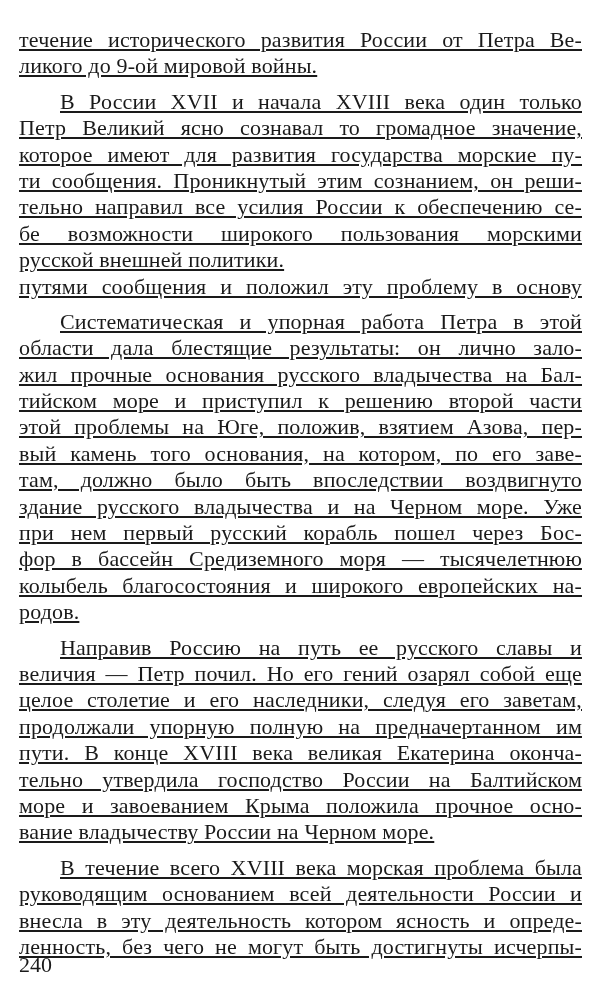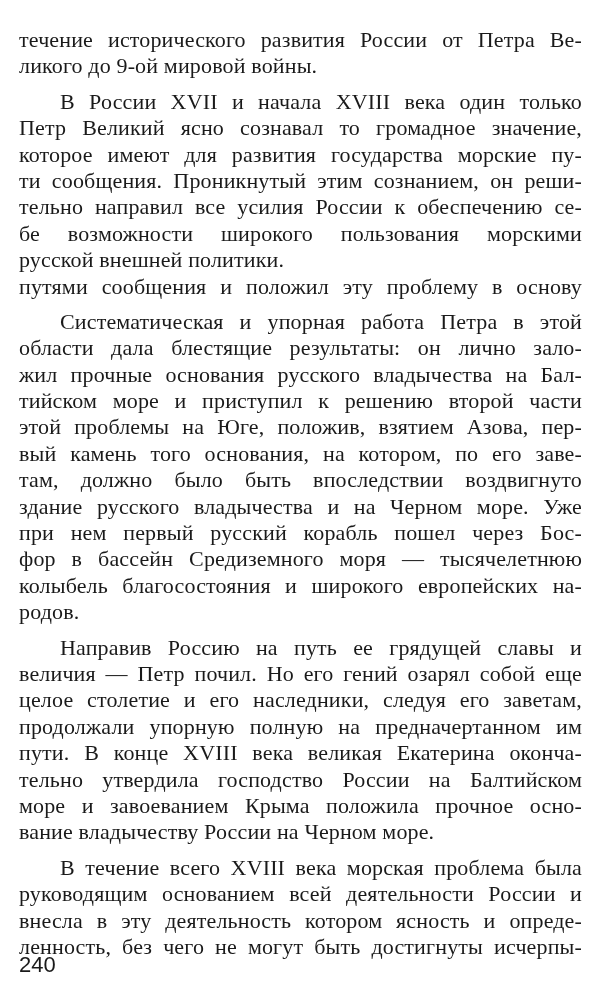--- a/index.html
+++ b/index.html
@@ -13,20 +13,21 @@
       position: relative;
       overflow: hidden;
       color: #1a1a1a;
       font-family: "Liberation Serif", "DejaVu Serif", serif;
     }
     .page {
       position: absolute;
       left: 19px;
       top: 27px;
       width: 563px;
+      text-decoration: underline;
     }
     .para {
       margin: 0 0 9px 0;
     }
     .line {
       display: block;
       font-size: 22px;
       line-height: 26.4px;
       height: 26.4px;
       white-space: nowrap;
@@ -39,21 +40,21 @@
     }
     .line.indent {
       padding-left: 41px;
     }
     .page-number {
       position: absolute;
       left: 19px;
       top: 952px;
       font-size: 22px;
       line-height: 26px;
-      font-family: Liberation Sans, sans-serif;
+      font-family: Liberation Serif, serif;
     }
   </style>
 </head>
 <body>
 
 <div class="page">
 
   <p class="para">
     <span class="line">течение исторического развития России от Петра Ве-</span>
     <span class="line last">ликого до 9-ой мировой войны.</span>
@@ -79,21 +80,21 @@
     <span class="line">вый камень того основания, на котором, по его заве-</span>
     <span class="line">там, должно было быть впоследствии воздвигнуто</span>
     <span class="line">здание русского владычества и на Черном море. Уже</span>
     <span class="line">при нем первый русский корабль пошел через Бос-</span>
     <span class="line">фор в бассейн Средиземного моря — тысячелетнюю</span>
     <span class="line">колыбель благосостояния и широкого европейских на-</span>
     <span class="line last">родов.</span>
   </p>
 
   <p class="para">
-    <span class="line indent">Направив Россию на путь ее грядущей славы и</span>
+    <span class="line indent">Направив Россию на путь ее русского славы и</span>
     <span class="line">величия — Петр почил. Но его гений озарял собой еще</span>
     <span class="line">целое столетие и его наследники, следуя его заветам,</span>
     <span class="line">продолжали упорную полную на предначертанном им</span>
     <span class="line">пути. В конце XVIII века великая Екатерина оконча-</span>
     <span class="line">тельно утвердила господство России на Балтийском</span>
     <span class="line">море и завоеванием Крыма положила прочное осно-</span>
     <span class="line last">вание владычеству России на Черном море.</span>
   </p>
 
   <p class="para">

